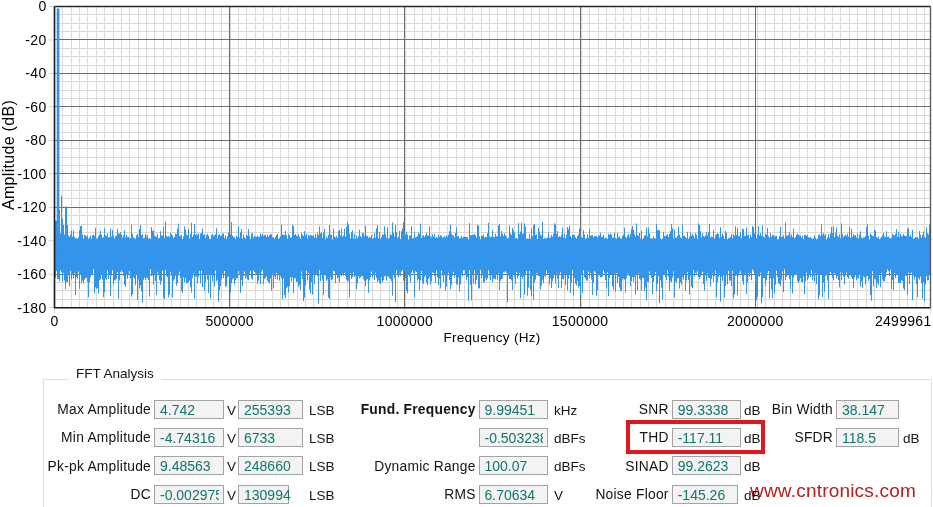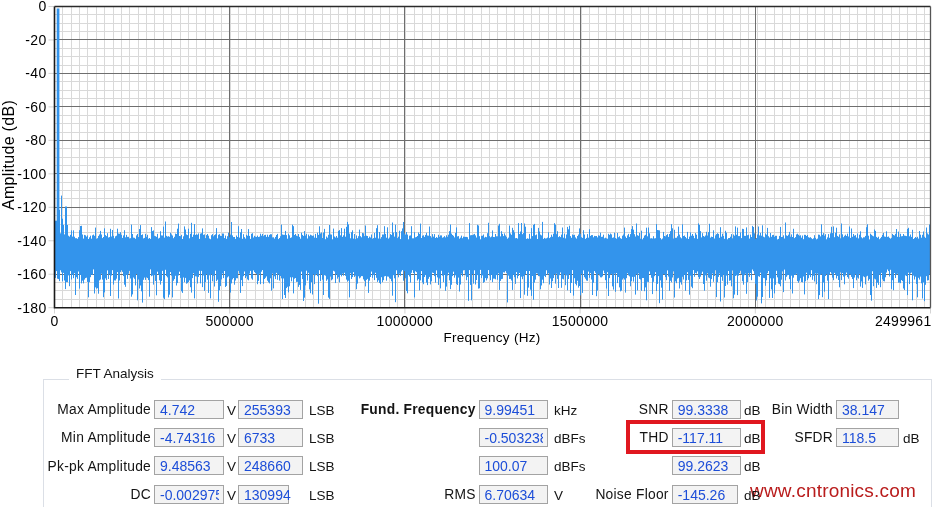--- a/index.html
+++ b/index.html
@@ -1,21 +1,21 @@
 <!DOCTYPE html>
 <html><head><meta charset="utf-8">
 <style>
 html,body{margin:0;padding:0;background:#fff;}
 #wrap{position:relative;width:933px;height:507px;overflow:hidden;
   font-family:"Liberation Sans",sans-serif;background:#fff;}
 .lb{position:absolute;height:17px;line-height:17px;font-size:13.8px;letter-spacing:0.25px;
   color:#141414;text-align:right;white-space:nowrap;}
 .bx{position:absolute;height:19px;line-height:18px;box-sizing:border-box;
   background:#f3f3f3;border:1px solid #a3a3a3;font-size:14px;
-  color:#1d4ed8;padding-left:5px;white-space:nowrap;}
+  color:#0f766e;padding-left:5px;white-space:nowrap;}
 .clip{display:block;overflow:hidden;white-space:nowrap;height:17px;}
 .un{position:absolute;height:16px;line-height:16px;font-size:13.5px;color:#141414;
   white-space:nowrap;}
 #gbox{position:absolute;left:43px;top:379px;width:887px;height:127px;
   border:1px solid #dbdfe6;}
 #gtitle{position:absolute;left:69px;top:366px;background:#fff;padding:0 7px;
   font-size:13.5px;color:#141414;height:15px;line-height:15px;}
 #red{position:absolute;left:626px;top:419.5px;width:139px;height:34px;
   box-sizing:border-box;border:4px solid #e0171f;}
 #wm{position:absolute;left:750px;top:480px;font-size:19px;color:#b91c1c;
@@ -95,39 +95,41 @@
     <div class="un" style="left:309px;top:487.8px;">LSB</div>
     <div class="lb" style="left:315.6px;top:400.8px;width:160px;font-weight:bold;">Fund. Frequency</div>
     <div class="bx" style="left:478.5px;top:399.6px;width:69.5px">
       <span class="clip" style="width:58.5px">9.99451</span>
     </div>
     <div class="un" style="left:554px;top:402.6px;">kHz</div>
     <div class="bx" style="left:478.5px;top:428.0px;width:69.5px">
       <span class="clip" style="width:58.5px">-0.503238</span>
     </div>
     <div class="un" style="left:554px;top:431.0px;">dBFs</div>
+    <div class="lb" style="left:315.6px;top:457.6px;width:160px;">Dynamic Range</div>
     <div class="bx" style="left:478.5px;top:456.4px;width:69.5px">
       <span class="clip" style="width:58.5px">100.07</span>
     </div>
     <div class="un" style="left:554px;top:459.4px;">dBFs</div>
     <div class="lb" style="left:315.6px;top:486.0px;width:160px;">RMS</div>
     <div class="bx" style="left:478.5px;top:484.8px;width:69.5px">
       <span class="clip" style="width:58.5px">6.70634</span>
     </div>
     <div class="un" style="left:554px;top:487.8px;">V</div>
     <div class="lb" style="left:508.70000000000005px;top:400.8px;width:160px;">SNR</div>
     <div class="bx" style="left:671.7px;top:399.6px;width:69.5px">
       <span class="clip" style="width:58.5px">99.3338</span>
     </div>
     <div class="un" style="left:744px;top:402.6px;">dB</div>
     <div class="lb" style="left:508.70000000000005px;top:429.2px;width:160px;">THD</div>
     <div class="bx" style="left:671.7px;top:428.0px;width:69.5px">
       <span class="clip" style="width:58.5px">-117.11</span>
     </div>
     <div class="un" style="left:744px;top:431.0px;">dB</div>
+    <div class="lb" style="left:508.70000000000005px;top:457.6px;width:160px;">SINAD</div>
     <div class="bx" style="left:671.7px;top:456.4px;width:69.5px">
       <span class="clip" style="width:58.5px">99.2623</span>
     </div>
     <div class="un" style="left:744px;top:459.4px;">dB</div>
     <div class="lb" style="left:508.70000000000005px;top:486.0px;width:160px;">Noise Floor</div>
     <div class="bx" style="left:671.7px;top:484.8px;width:66px">
       <span class="clip" style="width:58.5px">-145.26</span>
     </div>
     <div class="un" style="left:744px;top:487.8px;">dB</div>
     <div class="lb" style="left:723px;top:400.8px;width:110px;">Bin Width</div>

